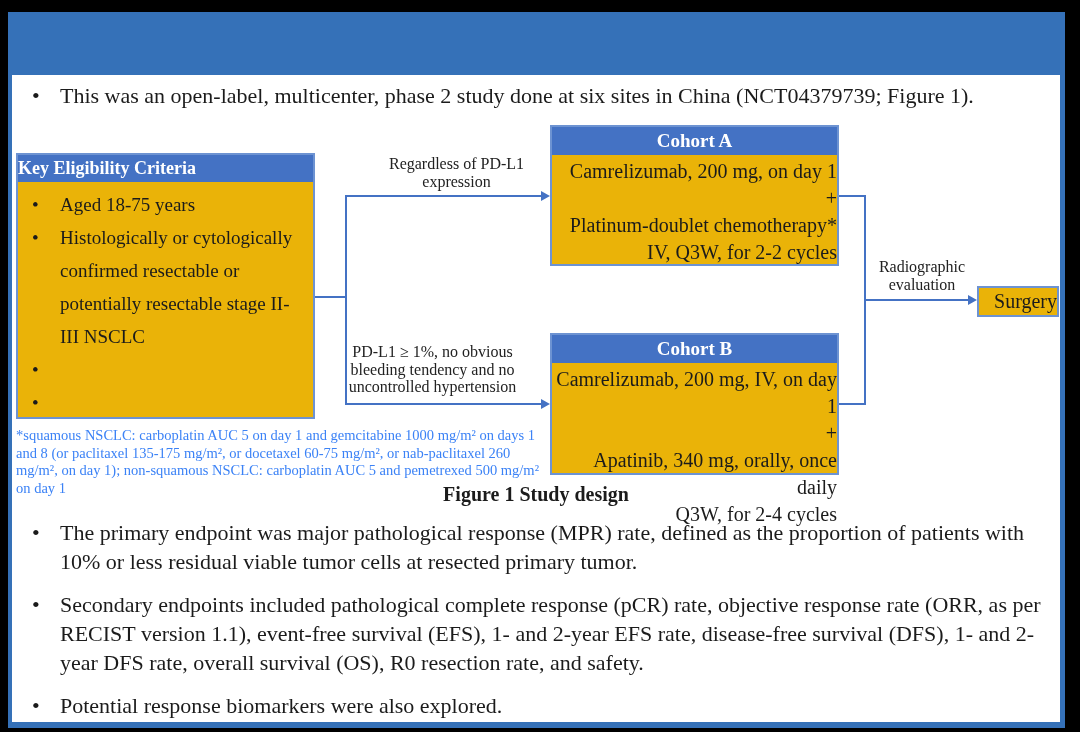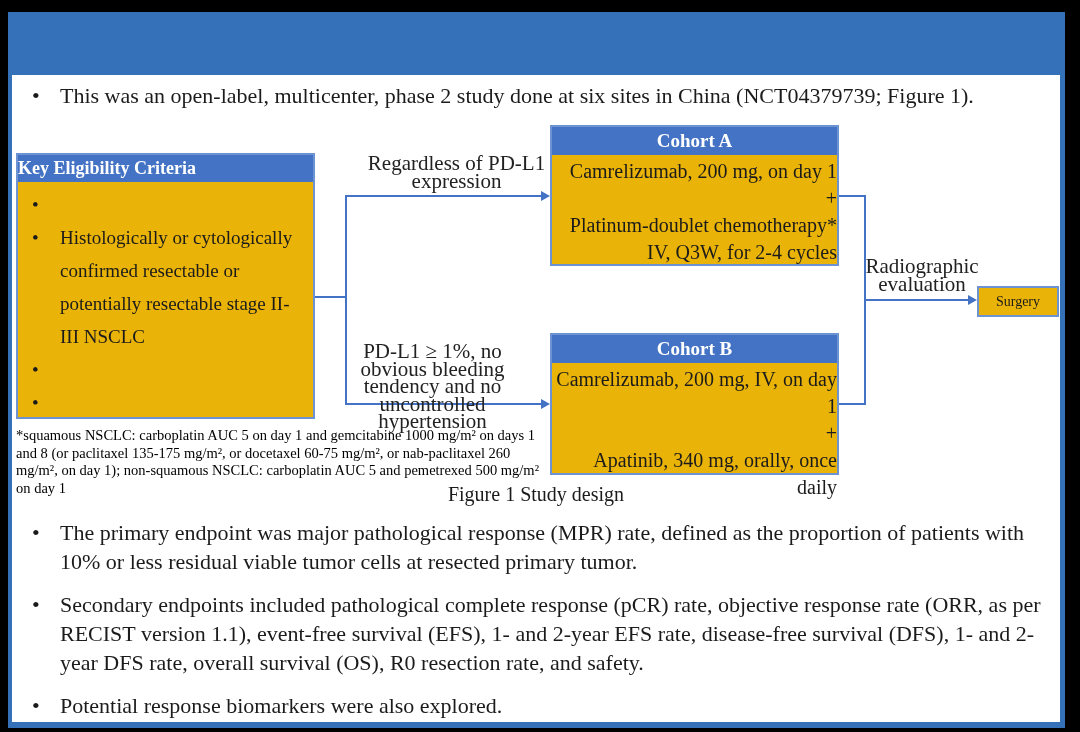--- a/index.html
+++ b/index.html
@@ -34,54 +34,55 @@
   .elig .boxhdr{height:27px;font-size:18px;line-height:27px;}
   .elig ul{list-style:none;padding:6px 6px 0 12px;}
   .elig li{display:flex;font-size:19px;line-height:33px;}
   .elig .bmark{width:30px;flex:0 0 30px;}
   .cohort{left:538px;width:289px;}
   .cohort .boxhdr{height:28px;font-size:19px;line-height:28px;text-align:center;}
   .cohort .cbody{padding-top:3px;text-align:right;font-size:20px;}
   .cohort .cbody div{line-height:27px;}
   .cohortA{top:50px;height:141px;}
   .cohortB{top:258px;height:142px;}
-  .surgery{left:965px;top:211px;width:82px;height:31px;text-align:center;font-size:14px;line-height:27px;}
+  .surgery{left:965px;top:211px;width:82px;height:31px;text-align:right;font-size:20px;line-height:27px;}
 
   
   .hline{position:absolute;height:2px;background:var(--line);}
   .vline{position:absolute;width:2px;background:var(--line);}
   .arrow::after{content:"";position:absolute;right:-9px;top:-4px;width:0;height:0;
     border-left:9px solid var(--line);border-top:5px solid transparent;border-bottom:5px solid transparent;}
 
   
-  .lbl{position:absolute;font-size:21px;line-height:17.5px;text-align:center;color:#222;}
+  .lbl{position:absolute;font-size:16px;line-height:17.5px;text-align:center;color:#222;}
   .lbl-top{left:352px;top:80px;width:185px;}
   .lbl-bot{left:318px;top:268px;width:205px;}
   .lbl-right{left:849px;top:183px;width:122px;}
 
-  .footnote{position:absolute;left:4px;top:352px;width:534px;font-size:14.5px;line-height:17.5px;color:#000000;}
-  .caption{position:absolute;left:0;top:408px;width:100%;text-align:center;font-size:20px;font-weight:normal;}
+  .footnote{position:absolute;left:4px;top:352px;width:534px;font-size:14.5px;line-height:17.5px;color:#3b82f6;}
+  .caption{position:absolute;left:0;top:408px;width:100%;text-align:center;font-size:20px;font-weight:bold;}
 </style>
 </head>
 <body>
 
 <div class="slide">
 
   <div class="content">
 
     <div class="intro brow">
       <span class="bmark">•</span>
       <span class="btext">This was an open-label, multicenter, phase 2 study done at six sites in China (NCT04379739; Figure 1).</span>
     </div>
 
     <div class="box elig">
       <div class="boxhdr">Key Eligibility Criteria</div>
       <ul>
         <li>
           <span class="bmark">•</span>
+          <span class="btext">Aged 18-75 years</span>
         </li>
         <li>
           <span class="bmark">•</span>
           <span class="btext">Histologically or cytologically confirmed resectable or potentially resectable stage II-III NSCLC</span>
         </li>
         <li>
           <span class="bmark">•</span>
         </li>
         <li>
           <span class="bmark">•</span>
@@ -101,30 +102,31 @@
     <div class="lbl lbl-top">Regardless of PD-L1 expression</div>
     <div class="lbl lbl-bot">PD-L1 ≥ 1%, no obvious bleeding tendency and no uncontrolled hypertension</div>
     <div class="lbl lbl-right">Radiographic evaluation</div>
 
     <div class="box cohort cohortA">
       <div class="boxhdr">Cohort A</div>
       <div class="cbody">
         <div>Camrelizumab, 200 mg, on day 1</div>
         <div>+</div>
         <div>Platinum-doublet chemotherapy*</div>
-        <div>IV, Q3W, for 2-4 cycles</div>
+        <div>IV, Q3W, for 2-2 cycles</div>
       </div>
     </div>
 
     <div class="box cohort cohortB">
       <div class="boxhdr">Cohort B</div>
       <div class="cbody">
         <div>Camrelizumab, 200 mg, IV, on day 1</div>
         <div>+</div>
         <div>Apatinib, 340 mg, orally, once daily</div>
+        <div>Q3W, for 2-4 cycles</div>
       </div>
     </div>
 
     <div class="box surgery">Surgery</div>
 
     <div class="footnote">*squamous NSCLC: carboplatin AUC 5 on day 1 and gemcitabine 1000 mg/m² on days 1 and 8 (or paclitaxel 135-175 mg/m², or docetaxel 60-75 mg/m², or nab-paclitaxel 260 mg/m², on day 1); non-squamous NSCLC: carboplatin AUC 5 and pemetrexed 500 mg/m² on day 1</div>
     <div class="caption">Figure 1 Study design</div>
 
     <div class="endpoints">
       <div class="brow">

